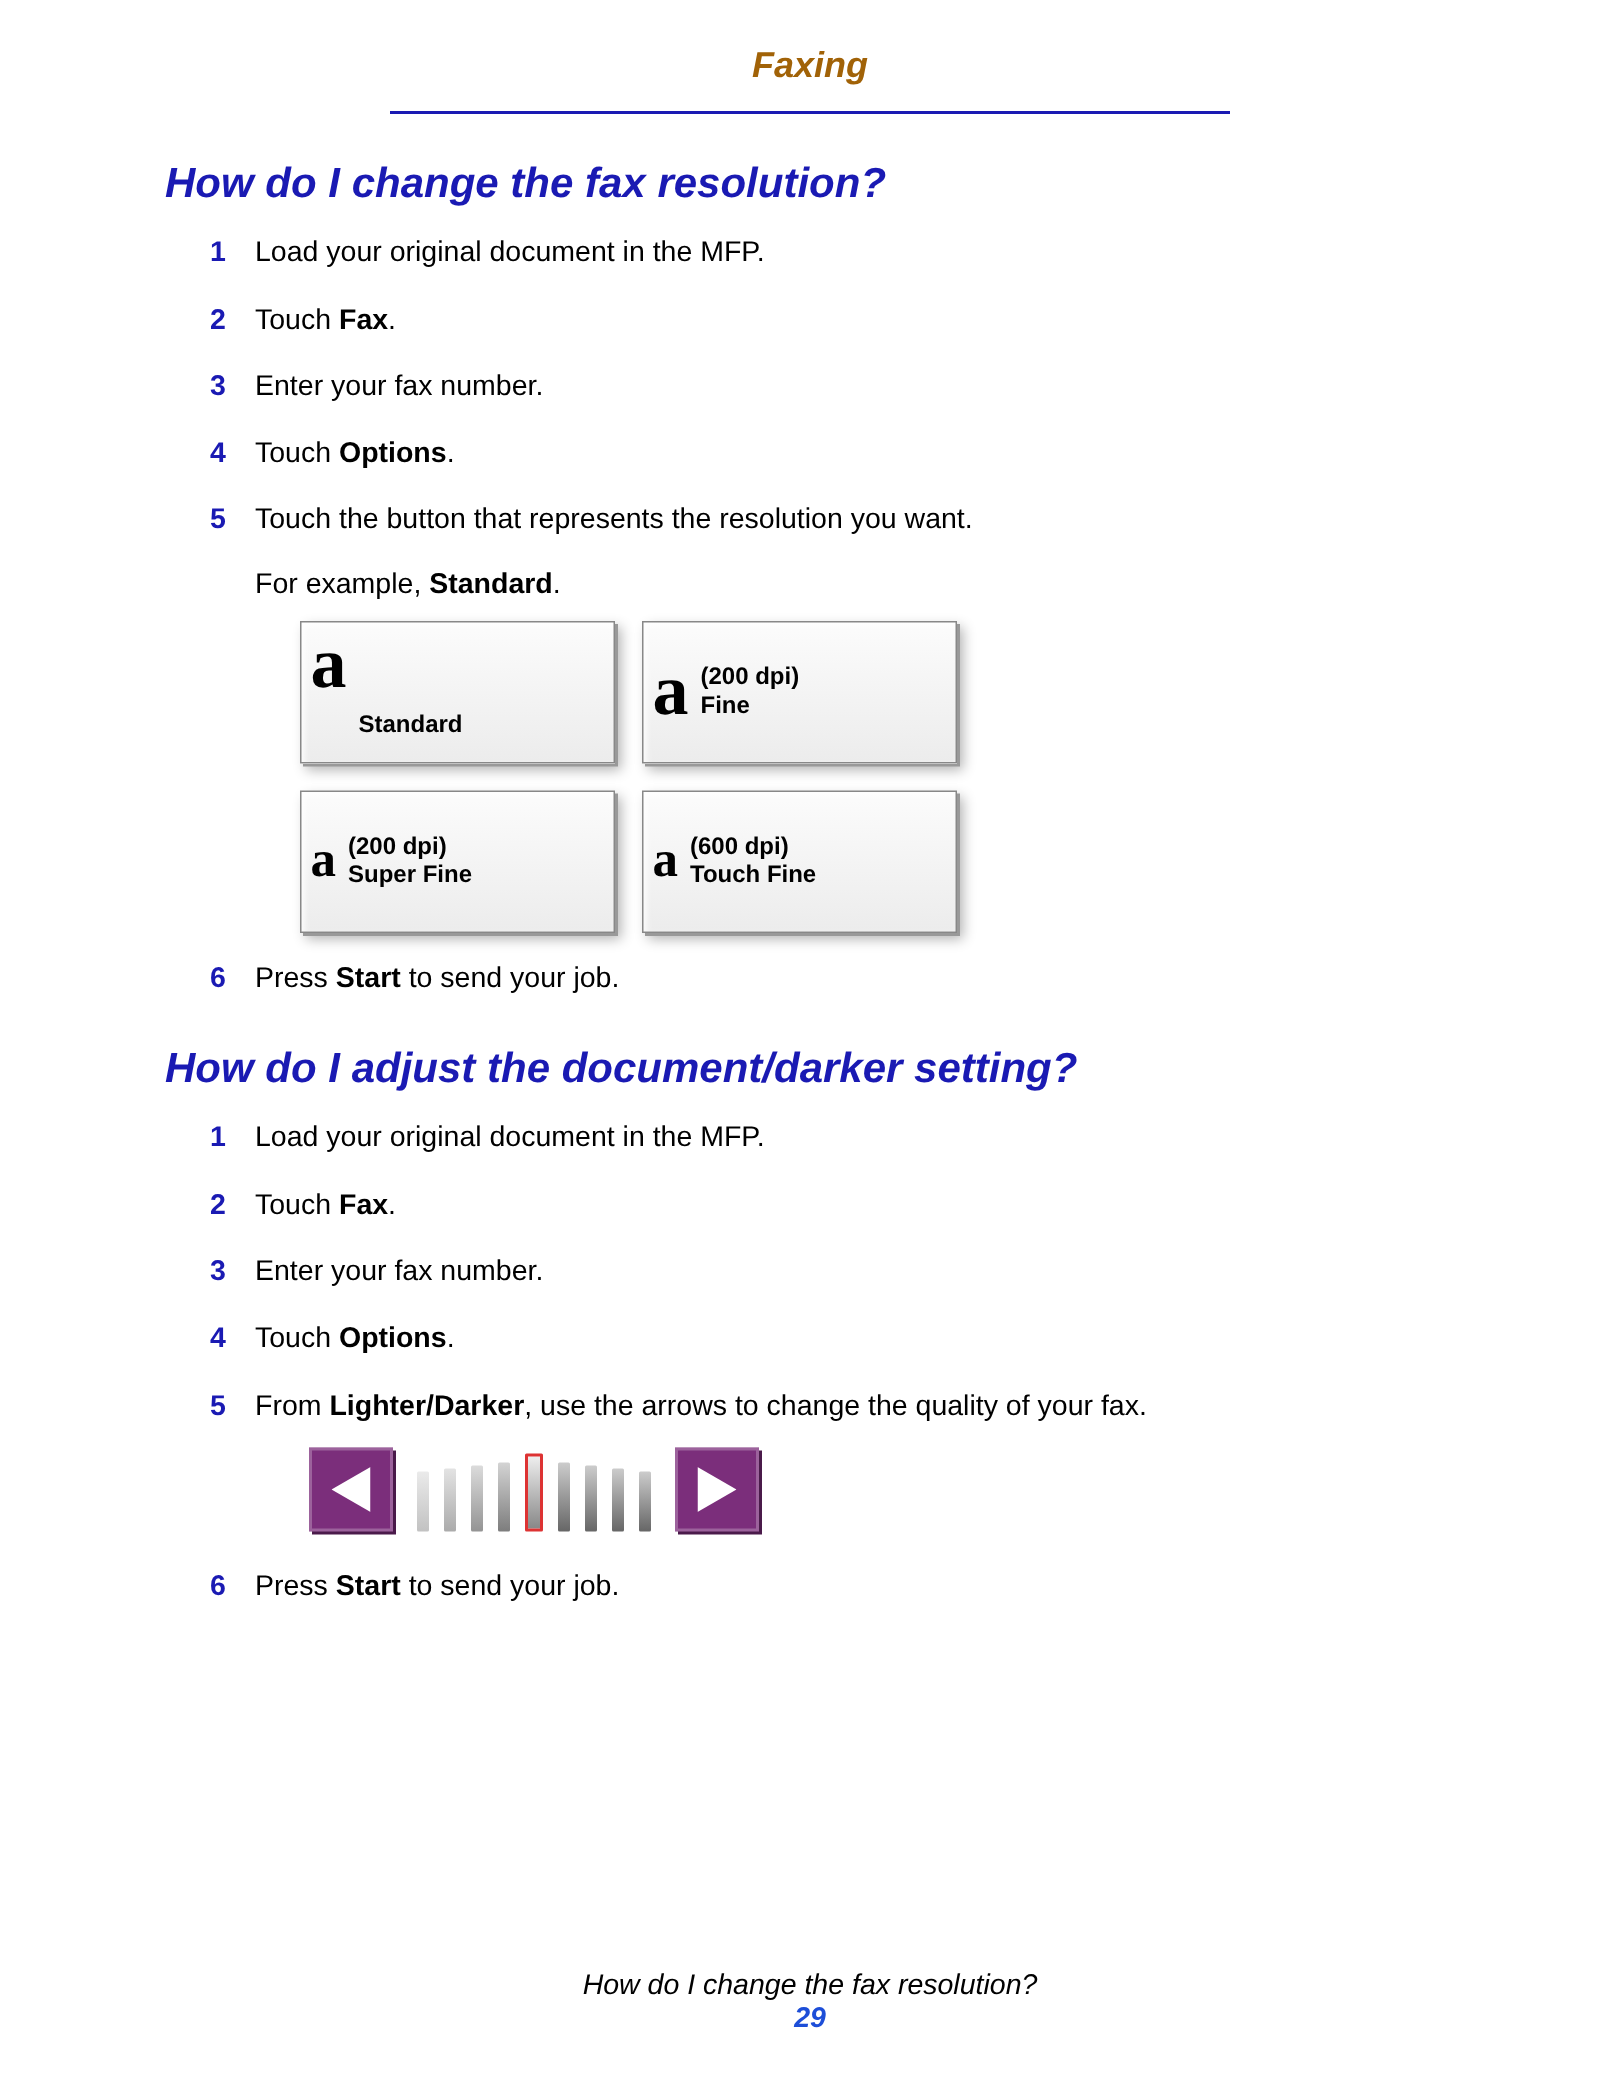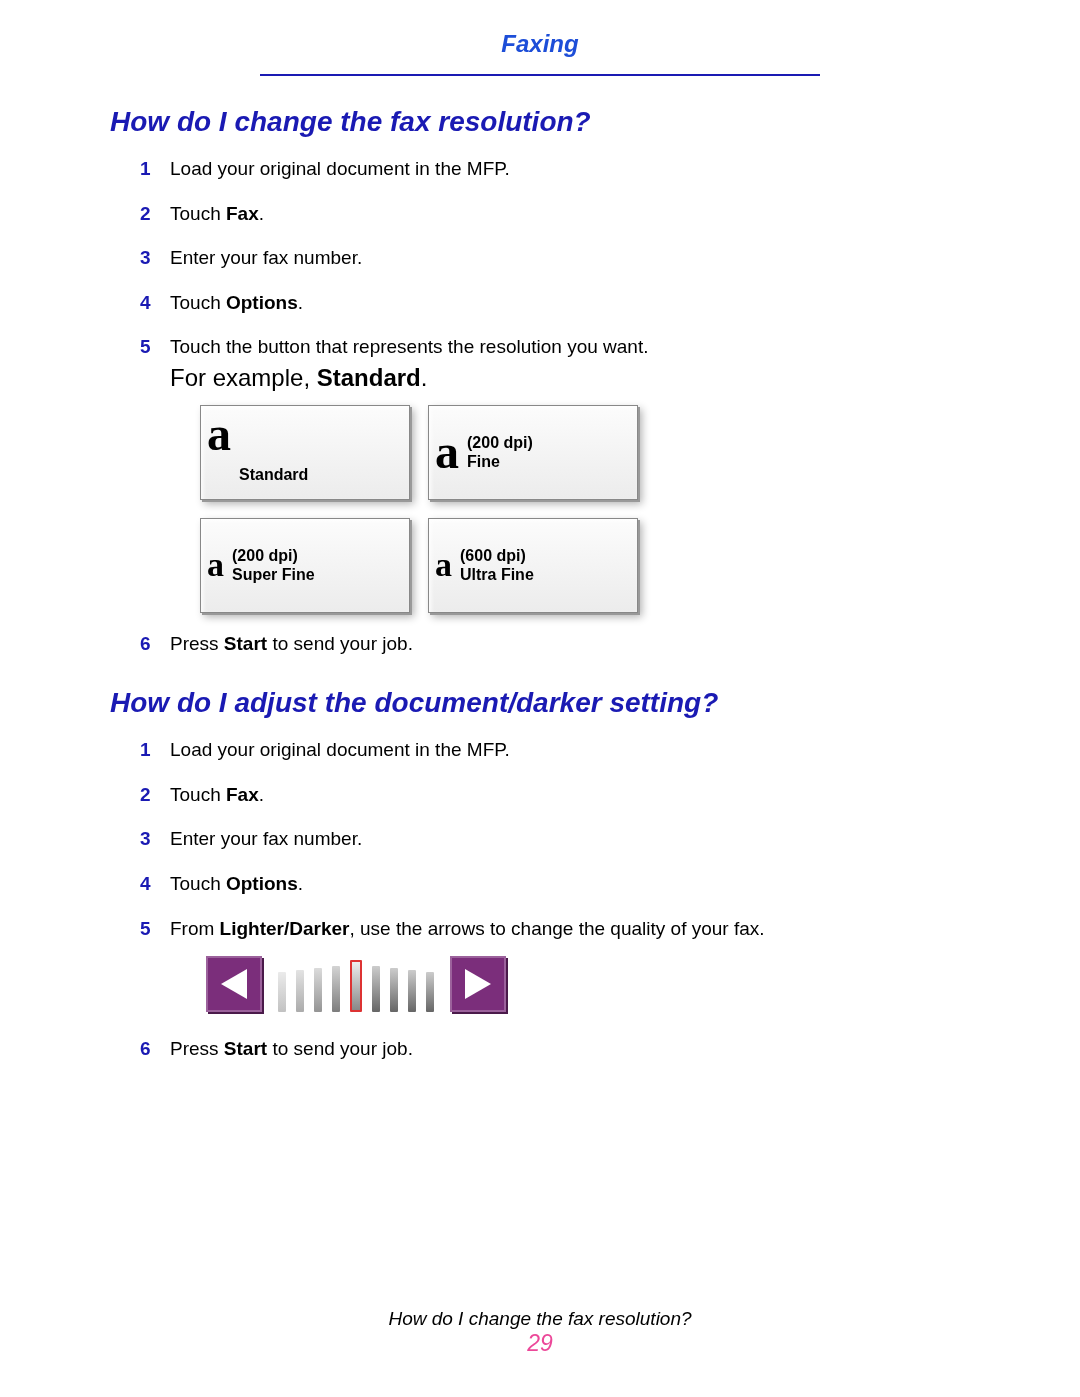--- a/index.html
+++ b/index.html
@@ -18,21 +18,21 @@
     box-sizing: border-box;
   }
   .header {
     text-align: center;
     margin-bottom: 10px;
   }
   .header-title {
     font-weight: bold;
     font-style: italic;
     font-size: 24px;
-    color: #1d4ed8;
+    color: #a16207;
     display: inline-block;
     padding-bottom: 6px;
   }
   .header-rule {
     width: 560px;
     height: 2px;
     background: #1a1ab3;
     margin: 0 auto 30px auto;
   }
   h2.q {
@@ -56,22 +56,23 @@
   }
   ol.steps > li .num {
     position: absolute;
     left: 0;
     top: 0;
     color: #1a1ab3;
     font-weight: bold;
     font-size: 19px;
   }
   .sub {
+    margin-top: 16px;
     margin-bottom: 10px;
-    font-size: 24px;
+    font-size: 19px;
   }
   .btn-grid {
     display: grid;
     grid-template-columns: auto auto;
     gap: 18px 18px;
     justify-content: start;
     margin: 8px 0 8px 0;
     padding-left: 30px;
   }
   .res-btn {
@@ -145,23 +146,23 @@
     bottom: 40px;
     left: 0; right: 0;
     text-align: center;
   }
   .footer .ft-title {
     font-style: italic;
     font-size: 19px;
   }
   .footer .ft-num {
     font-style: italic;
-    font-weight: normal;
-    color: #ec4899;
-    font-size: 23px;
+    font-weight: bold;
+    color: #1d4ed8;
+    font-size: 19px;
   }
   b { font-weight: bold; }
 </style>
 </head>
 <body>
 
 <div class="page">
   <div class="header">
     <div class="header-title">Faxing</div>
   </div>
@@ -197,21 +198,21 @@
         <div class="res-btn">
           <span class="glyph">a</span>
           <span class="txt"><span>(200 dpi)</span><br><span>Fine</span></span>
         </div>
         <div class="res-btn small">
           <span class="glyph">a</span>
           <span class="txt"><span>(200 dpi)</span><br><span>Super Fine</span></span>
         </div>
         <div class="res-btn small">
           <span class="glyph">a</span>
-          <span class="txt"><span>(600 dpi)</span><br><span>Ultra Fine</span></span>
+          <span class="txt"><span>(600 dpi)</span><br><span>Touch Fine</span></span>
         </div>
       </div>
     </li>
     <li>
       <span class="num">6</span>
       <span><span>Press </span><b>Start</b><span> to send your job.</span></span>
     </li>
   </ol>
 
   <h2 class="q">How do I adjust the document/darker setting?</h2>

